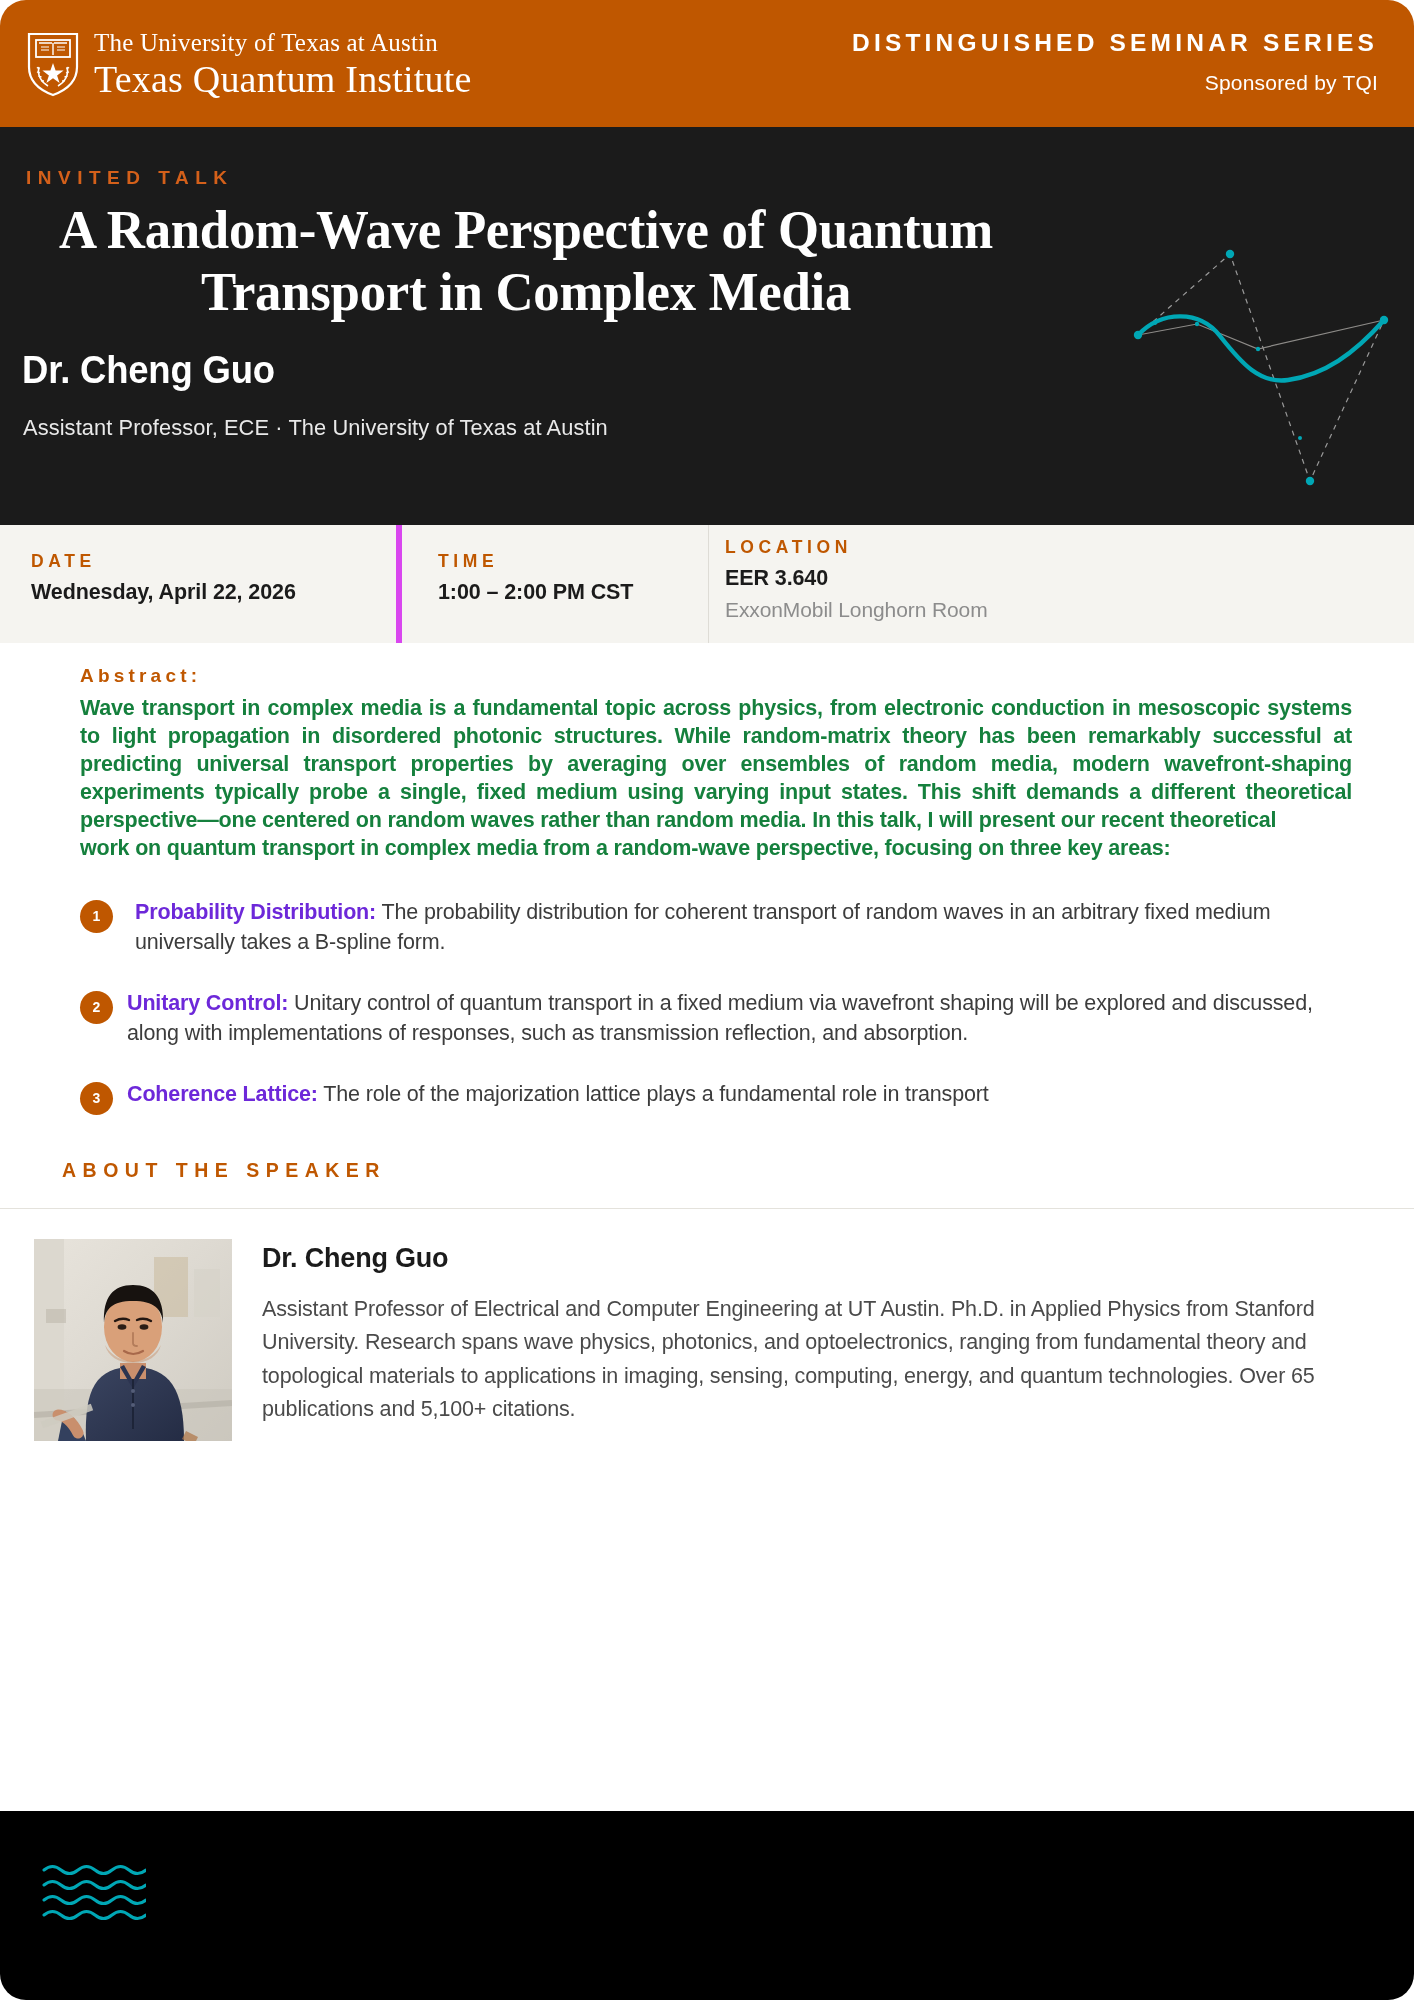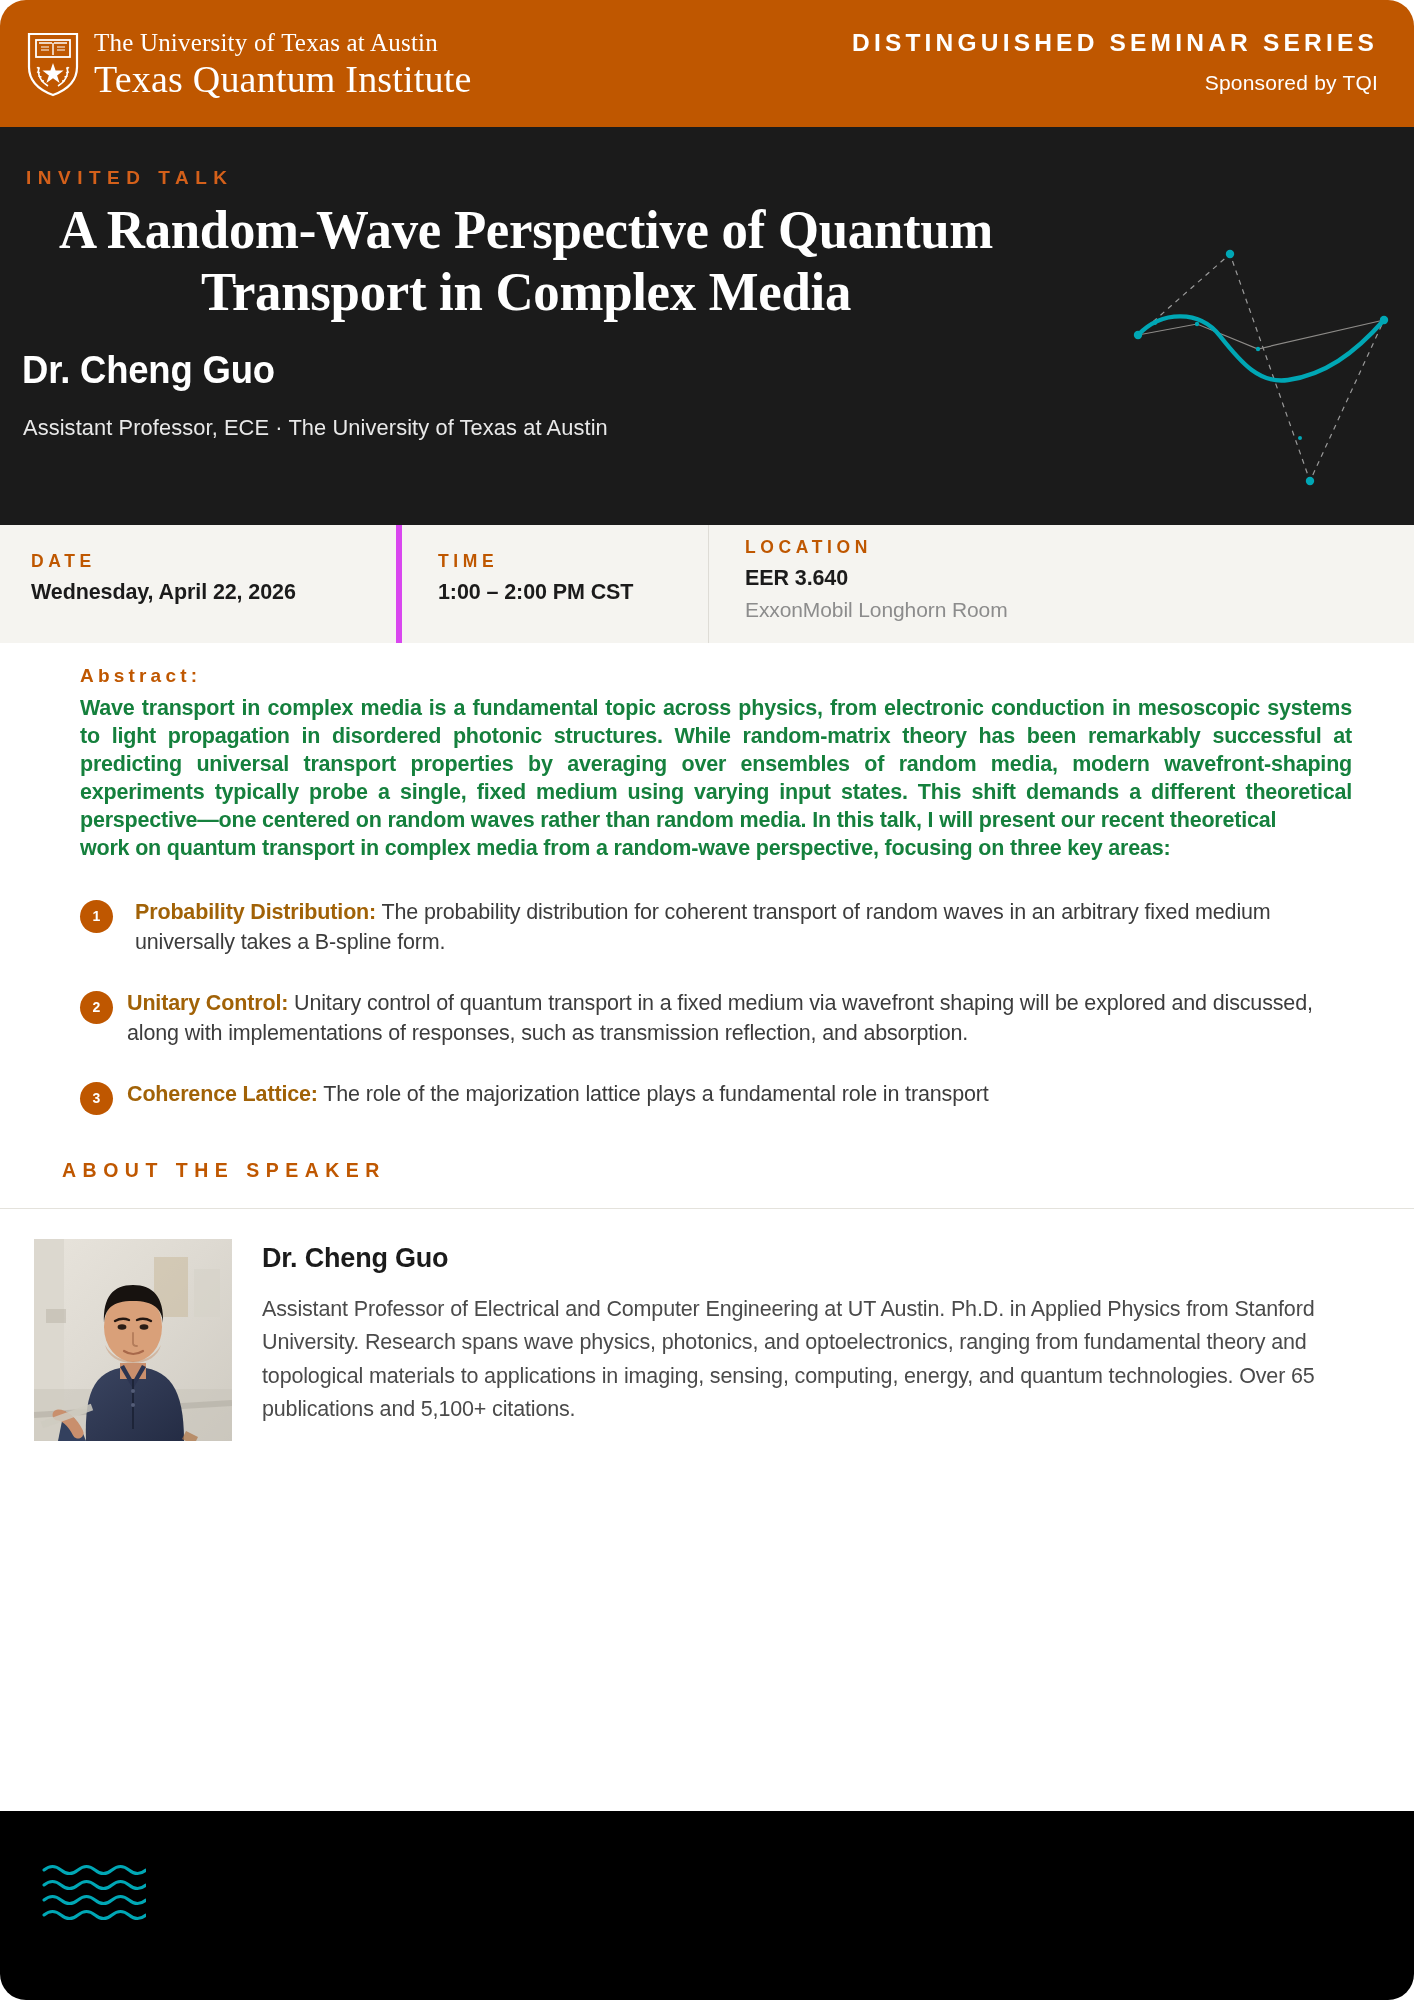--- a/index.html
+++ b/index.html
@@ -151,21 +151,21 @@
     display: flex;
     box-sizing: border-box;
   }
   .info-col {
     position: relative;
     box-sizing: border-box;
     padding-top: 26px;
   }
   .info-col.date { width: 396px; padding-left: 31px; }
   .info-col.time { width: 312px; padding-left: 36px; border-left: 6px solid #d946ef; }
-  .info-col.loc  { flex: 1; padding-left: 36px; padding-top: 12px; border-left: 1px solid #dedcd6; }
+  .info-col.loc  { flex: 1; padding-left: 16px; padding-top: 12px; border-left: 1px solid #dedcd6; }
   .info-label {
     font-size: 17.5px;
     font-weight: bold;
     color: #bf5700;
     letter-spacing: 4.6px;
     margin-bottom: 8px;
   }
   .info-value {
     font-size: 21.5px;
     font-weight: bold;
@@ -233,21 +233,21 @@
     justify-content: center;
     margin-top: 3px;
     margin-right: 14px;
   }
   .point-text {
     font-size: 21.5px;
     line-height: 1.42;
     color: #3c3c3c;
     letter-spacing: -0.15px;
   }
-  .point-text b { color: #a16207; text-align: center; }
+  .point-text b { color: #6d28d9; text-align: center; }
   .point.p1 .point-text { padding-left: 8px; }
 
   .speaker-head {
     padding: 44px 0 0 62px;
     font-size: 19.5px;
     font-weight: bold;
     color: #bf5700;
     letter-spacing: 6.5px;
   }
   .divider {

